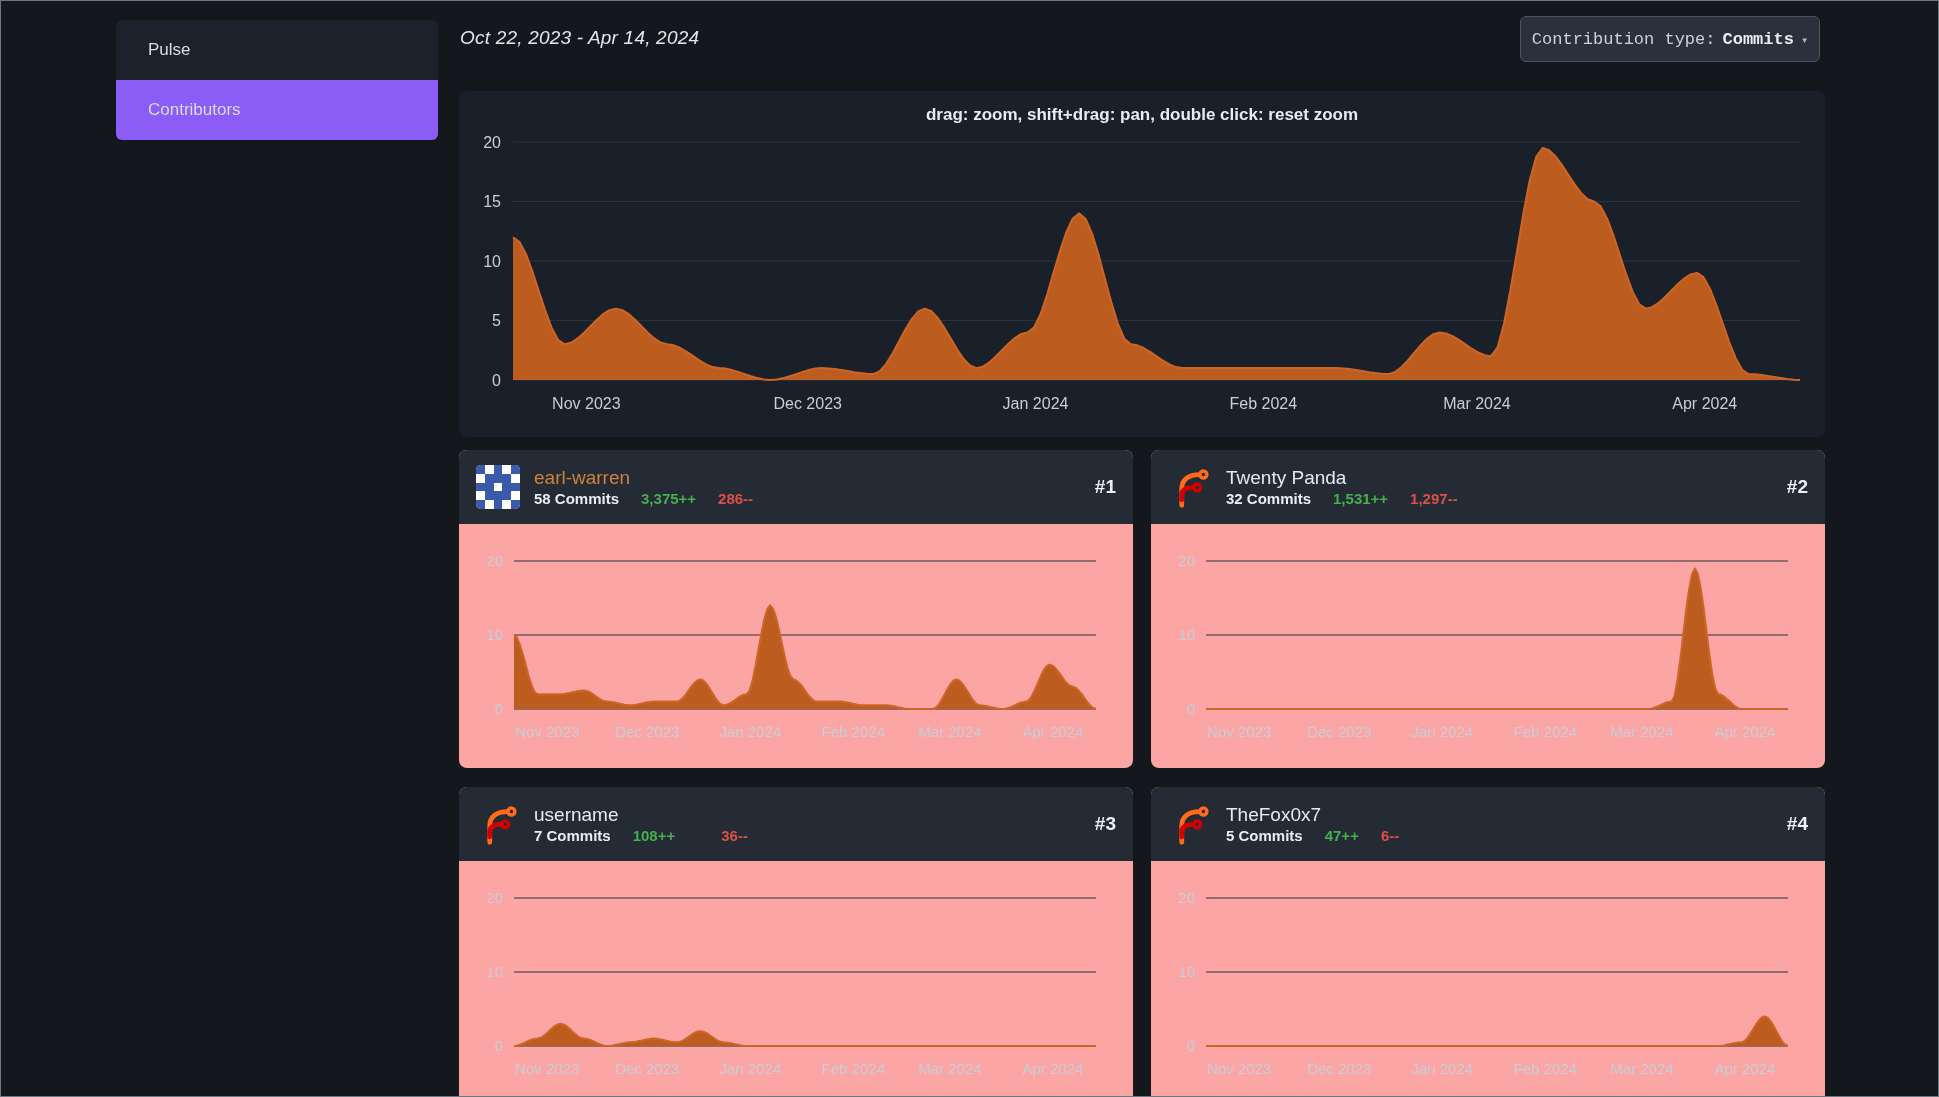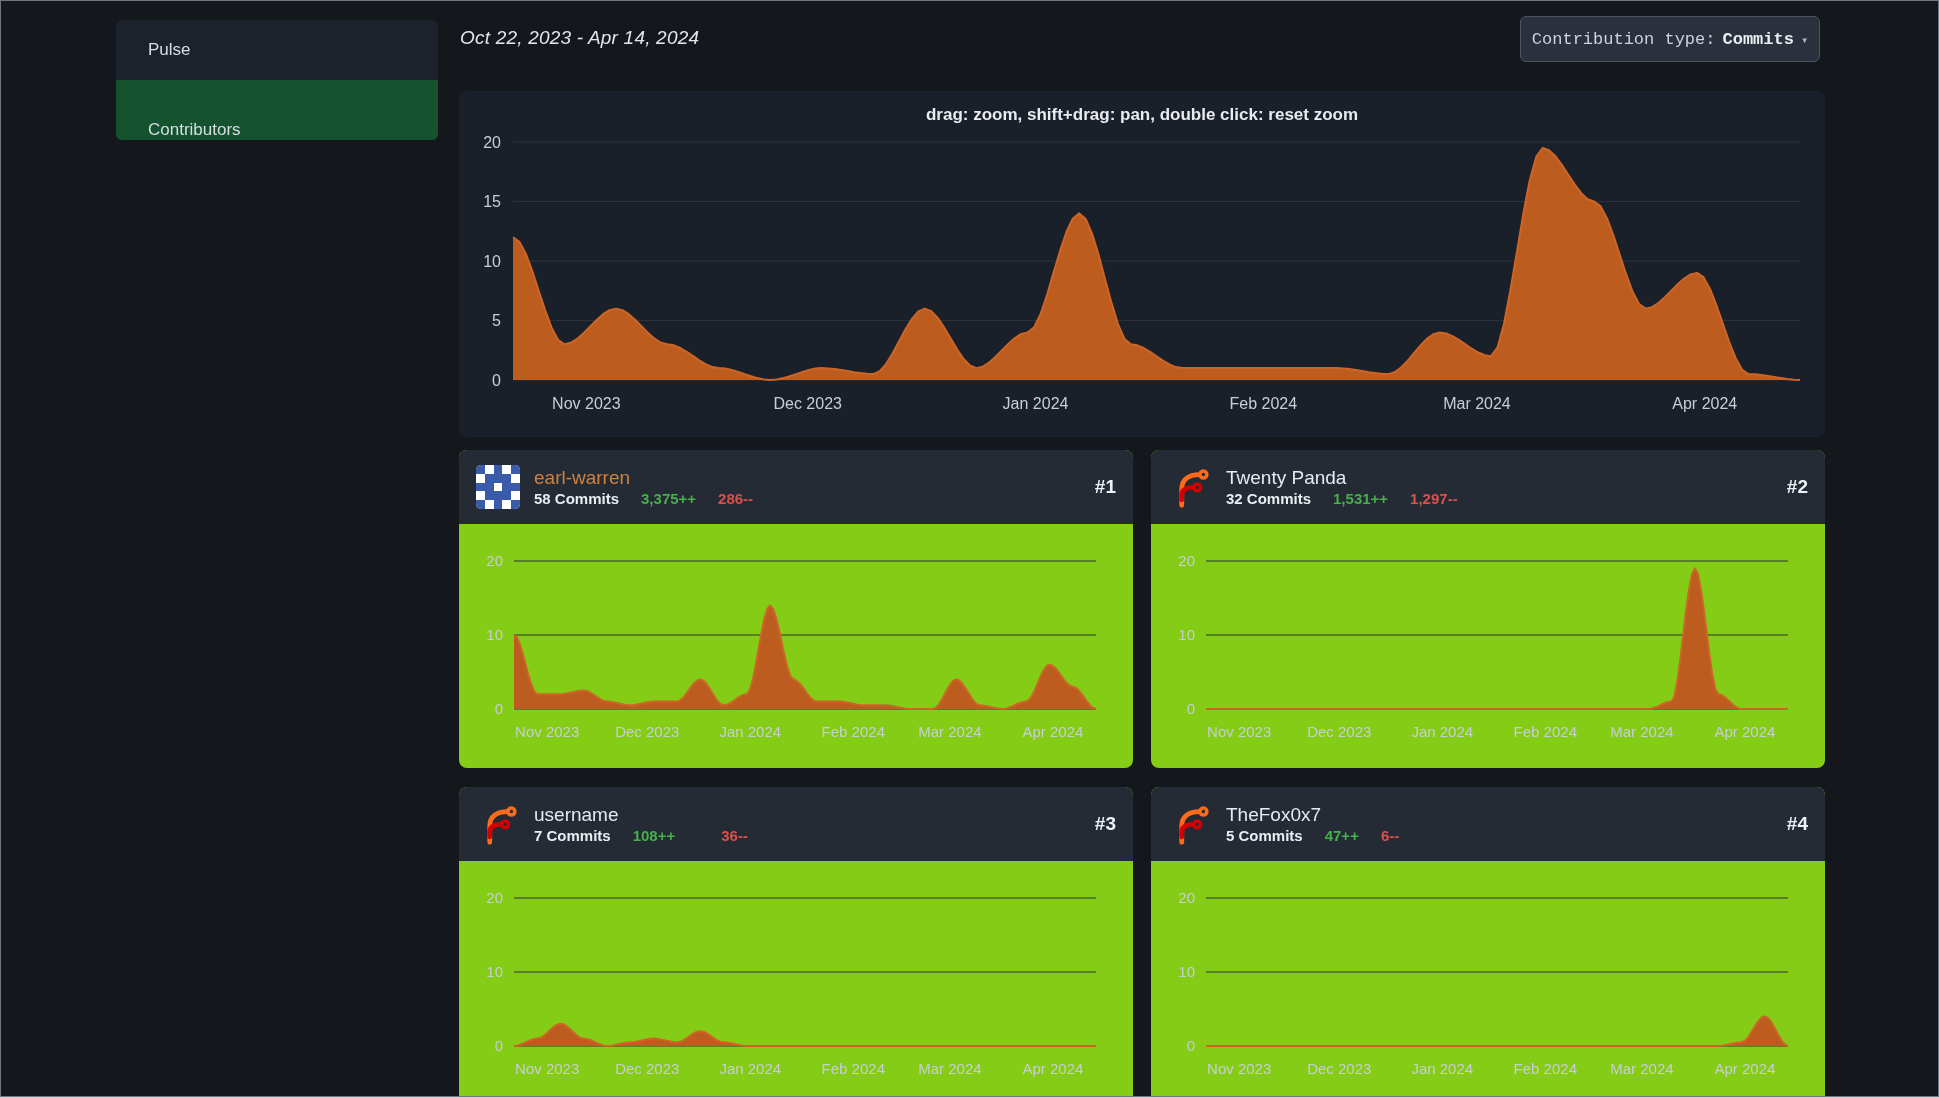--- a/index.html
+++ b/index.html
@@ -12,21 +12,21 @@
   }
   
   .menu {
     position:absolute; left:115px; top:19px; width:322px;
     background:#1c222b; border-radius:6px; overflow:hidden;
   }
   .menu-item {
     height:60px; display:flex; align-items:center; padding-left:32px;
     font-size:17px; color:#d6dde6; cursor:pointer;
   }
-  .menu-item.active { background:#14532d;align-items:flex-end; }
+  .menu-item.active { background:#8b5cf6; }
   
   .title {
     position:absolute; left:459px; top:26px;
     font-size:19px; color:#e0e6ed; letter-spacing:.2px;font-style:italic;
   }
   .ctype-btn {
     position:absolute; left:1519px; top:15px; width:300px; height:46px;
     background:#2a313c; border:1px solid #4c545f; border-radius:6px;
     color:#ccd3dc; font-size:17px; font-family:Liberation Mono, monospace;
     display:flex; align-items:center; justify-content:center; gap:7px;
@@ -42,21 +42,21 @@
   .hint {
     position:absolute; top:14px; left:0; right:0; text-align:center;
     font-weight:bold; font-size:17px; color:#e8ebef; z-index:2;
   }
   .main-panel svg { position:absolute; left:0; top:0; display:block; }
   .cards {
     position:absolute; left:458px; top:449px; width:1366px;
     display:grid; grid-template-columns:674px 674px; column-gap:18px; row-gap:19px;
   }
   .card {
-    height:318px; background:#84cc16; border-radius:8px; overflow:hidden;
+    height:318px; background:#fca5a5; border-radius:8px; overflow:hidden;
   }
   .card header {
     height:74px; box-sizing:border-box; background:#242b35;
     display:flex; align-items:center; gap:14px; padding:0 17px;
   }
   .avatar {
     width:44px; height:44px; border-radius:5px; overflow:hidden;
     flex:none; display:block; background:transparent;
   }
   .avatar svg { display:block; width:100%; height:100%; }

